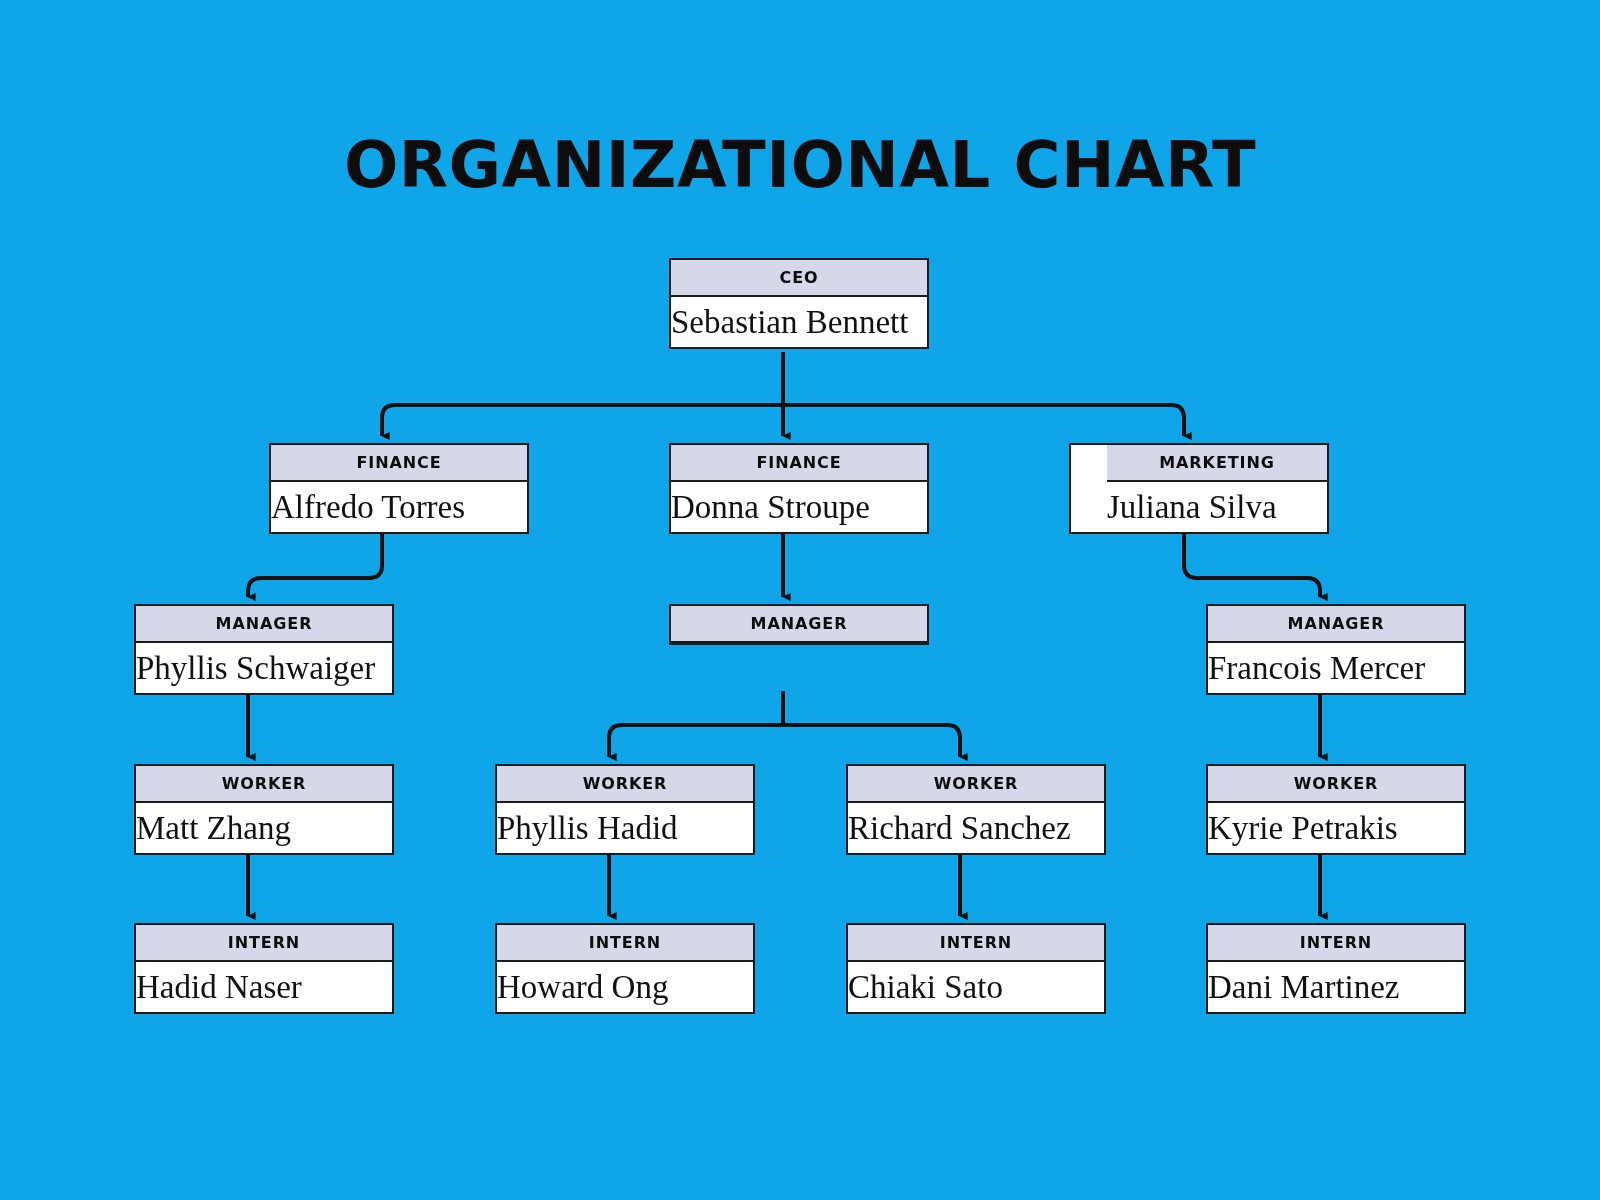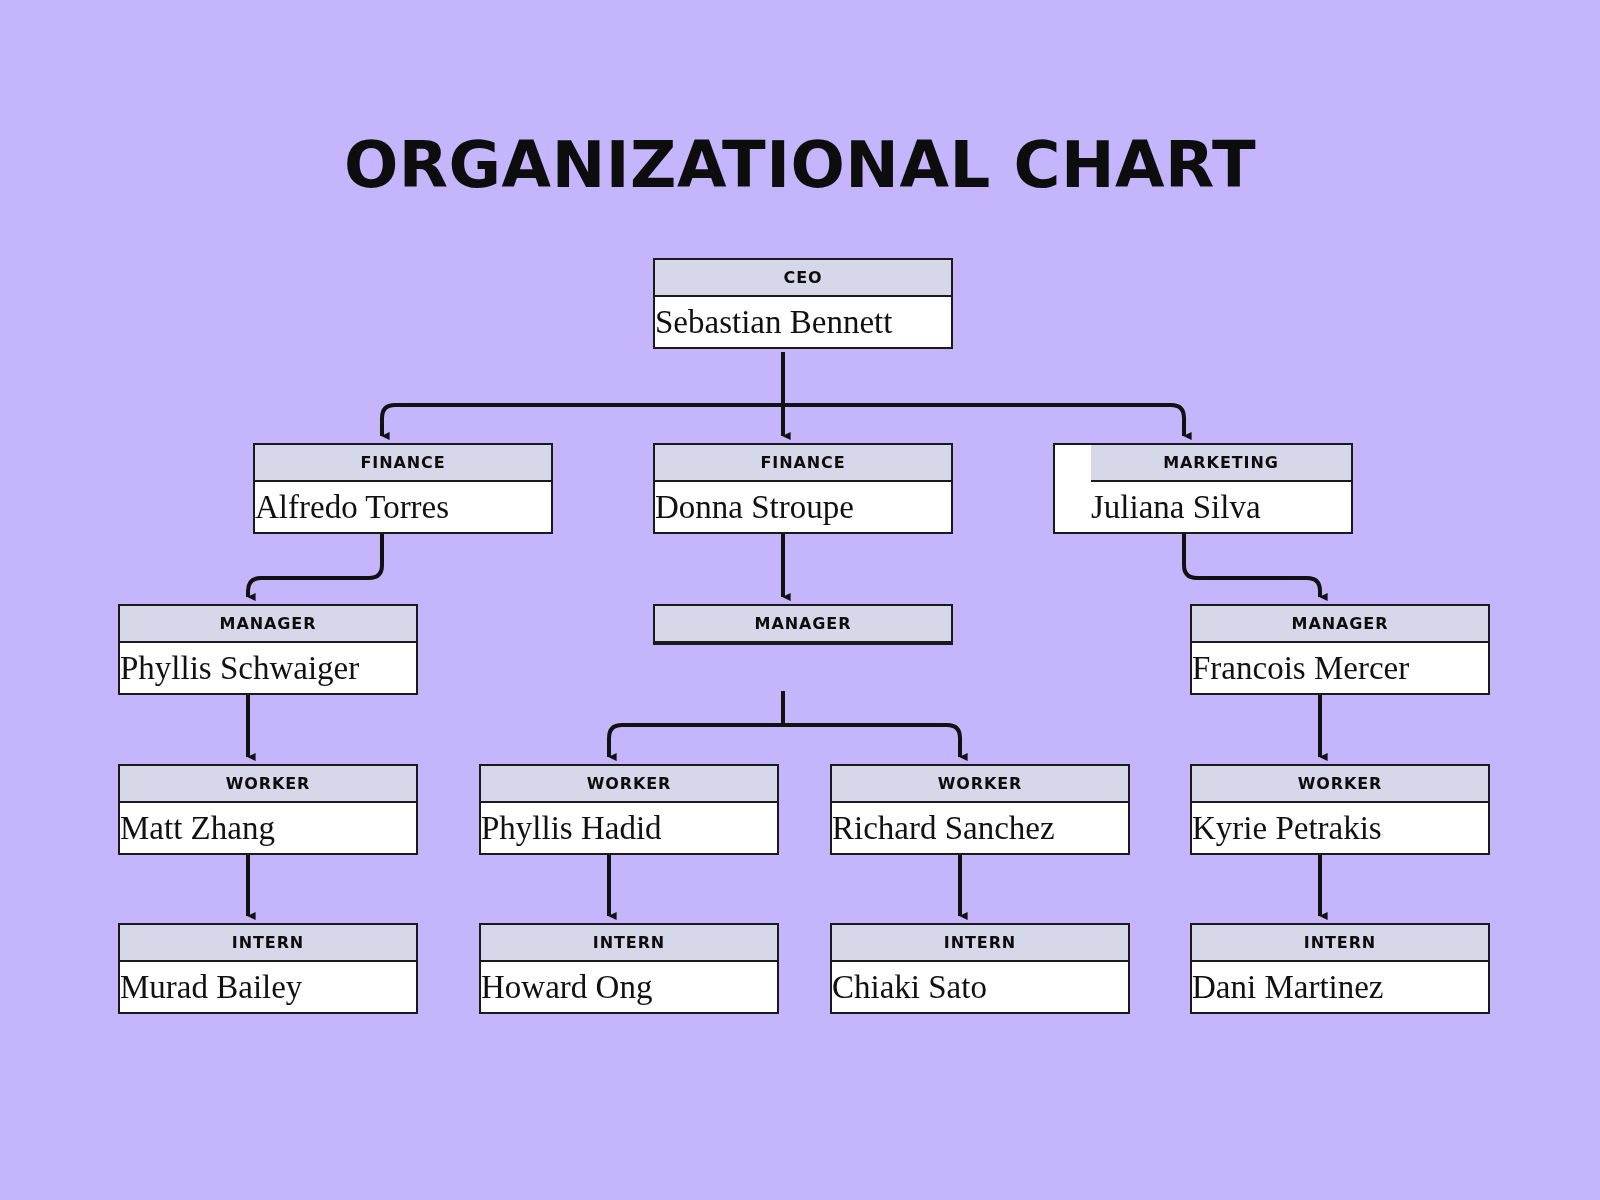--- a/index.html
+++ b/index.html
@@ -9,21 +9,21 @@
     background: #ffffff;
   }
   body {
     font-family: "Liberation Sans", sans-serif;
     -webkit-font-smoothing: antialiased;
   }
   #page {
     position: relative;
     width: 1600px;
     height: 1200px;
-    background: #c4b5fd;
+    background: #0ea5e9;
     overflow: hidden;
   }
   #chart-title {
     position: absolute;
     left: 0;
     top: 128px;
     width: 1600px;
     text-align: center;
     font-family: "DejaVu Sans", sans-serif;
     font-size: 64px;
@@ -35,24 +35,25 @@
   #connectors {
     position: absolute;
     left: 0;
     top: 0;
     width: 1600px;
     height: 1200px;
     pointer-events: none;
   }
   .node {
     position: absolute;
-    width: 300px;
+    width: 260px;
     border: 2px solid #1a1a1a;
     box-sizing: border-box;
     background: #ffffff;
+    margin-left: 16px;
   }
   .node-header {
     height: 37px;
     line-height: 35px;
     text-align: center;
     background: #d7d7ea;
     border-bottom: 2px solid #1a1a1a;
     font-family: "DejaVu Sans", sans-serif;
     font-size: 16px;
     font-weight: 700;
@@ -169,21 +170,21 @@
     <div class="node-body">Richard Sanchez</div>
   </div>
 
   <div class="node" style="left:1190px; top:764px;">
     <div class="node-header">WORKER</div>
     <div class="node-body">Kyrie Petrakis</div>
   </div>
 
   <div class="node" style="left:118px; top:923px;">
     <div class="node-header">INTERN</div>
-    <div class="node-body">Murad Bailey</div>
+    <div class="node-body">Hadid Naser</div>
   </div>
 
   <div class="node" style="left:479px; top:923px;">
     <div class="node-header">INTERN</div>
     <div class="node-body">Howard Ong</div>
   </div>
 
   <div class="node" style="left:830px; top:923px;">
     <div class="node-header">INTERN</div>
     <div class="node-body">Chiaki Sato</div>

